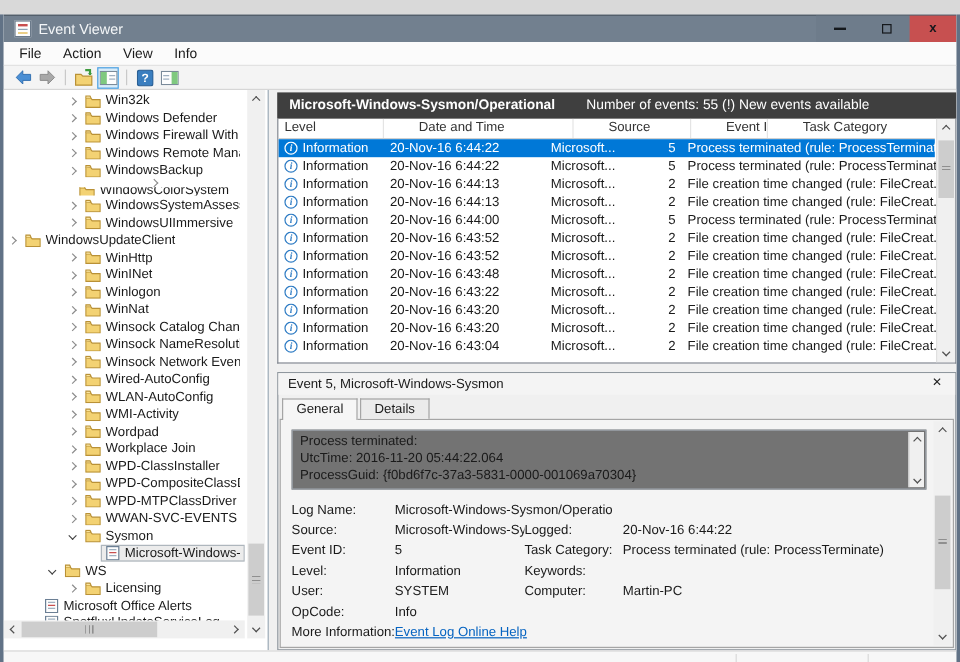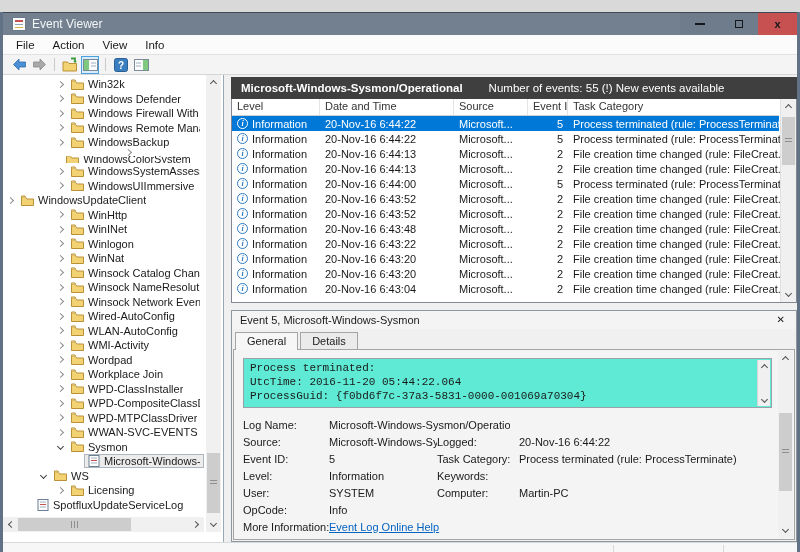--- a/index.html
+++ b/index.html
@@ -47,21 +47,21 @@
 
   .splitter{width:7px;flex:none;background:#f0f0f0;}
 
   .right-pane{flex:1;min-width:0;display:flex;flex-direction:column;background:#f0f0f0;}
   .dark-bar{margin-top:2px;height:22px;flex:none;background:#3f3f3f;color:#fff;display:flex;align-items:center;font-size:11.5px;padding:0 10px;}
   .dark-title{font-weight:bold;margin-right:26px;white-space:nowrap;}
   .dark-status{white-space:nowrap;overflow:hidden;}
 
   
   .list-wrap{height:204px;flex:none;background:#fff;border:1px solid #828790;border-top:none;position:relative;overflow:hidden;}
-  .cols{display:flex;height:17px;border-bottom:1px solid #d0d0d0;font-size:11px;color:#333;margin-right:17px;}
+  .cols{display:flex;height:17px;border-bottom:1px solid #d0d0d0;font-size:11px;color:#333;margin-right:17px;gap:24px;}
   .col{padding:1px 5px;border-right:1px solid #e4e4e4;white-space:nowrap;overflow:hidden;flex:none;}
   .c-level{width:88px;} .c-date{width:134px;} .c-source{width:74px;} .c-id{width:40px;text-align:right;} .c-task{flex:1;min-width:0;border-right:none;}
   .rows{margin-right:17px;}
   .row{display:flex;height:15px;align-items:center;font-size:11px;color:#1a1a1a;}
   .row > div{padding:0 5px;white-space:nowrap;overflow:hidden;flex:none;}
   .row .c-level{display:flex;align-items:center;gap:4px;}
   .row.sel{background:#0078d7;color:#fff;}
   .icon-info{width:11px;height:11px;flex:none;border-radius:50%;border:1px solid #2f7cc4;background:#fff;color:#2f7cc4;
     font-size:8px;font-weight:bold;font-style:italic;display:flex;align-items:center;justify-content:center;line-height:1;font-family:"Liberation Serif",serif;}
   .icon-info::before{content:"i";}
@@ -88,21 +88,21 @@
 
   
   .h-split{height:7px;flex:none;background:#f0f0f0;}
   .detail{flex:1;min-height:0;display:flex;flex-direction:column;border:1px solid #8f979e;background:#f0f0f0;}
   .detail-header{height:18px;flex:none;display:flex;align-items:center;font-size:11px;color:#1a1a1a;padding:0 8px;background:#f4f4f4;}
   .detail-close{margin-left:auto;font-size:10px;font-weight:bold;color:#222;line-height:1;padding:1px 3px;}
   .tabs{display:flex;flex:none;padding:3px 0 0 3px;position:relative;z-index:2;}
   .tab{font-size:11px;padding:2px 11px 2px 11px;border:1px solid #a5a5a5;border-bottom:none;background:#ebebeb;margin-right:2px;color:#1a1a1a;}
   .tab.active{background:#f6f6f6;padding-bottom:3px;margin-bottom:-1px;}
   .tab-body{flex:1;min-height:0;border:1px solid #a5a5a5;margin:0 1px 1px 1px;background:#f4f4f4;position:relative;padding:8px 22px 0 9px;}
-  .msg-box{height:50px;border:1px solid #9aa0a8;background:#5eead4;font-size:11px;color:#1a1a1a;position:relative;padding:2px 18px 2px 6px;overflow:hidden;font-family:Liberation Mono, monospace;}
+  .msg-box{height:50px;border:1px solid #9aa0a8;background:#737373;font-size:11px;color:#1a1a1a;position:relative;padding:2px 18px 2px 6px;overflow:hidden;}
   .msg-lines div{line-height:14px;white-space:nowrap;overflow:hidden;}
   .mini-scroll{position:absolute;top:1px;bottom:1px;right:1px;width:13px;background:#f0f0f0;border-left:1px solid #d5d5d5;}
   .mini-scroll .sb-btn{width:13px;height:12px;}
   .mini-up{top:0;} .mini-down{bottom:0;}
   .fields{margin-top:8px;font-size:11px;color:#1a1a1a;}
   .frow{display:flex;height:17px;align-items:center;}
   .fl{width:86px;flex:none;white-space:nowrap;}
   .fv1{flex:1;min-width:0;white-space:nowrap;overflow:hidden;}
   .fv1.narrow{flex:none;width:108px;}
   .fl2{width:82px;flex:none;white-space:nowrap;}
@@ -635,20 +635,37 @@
     <span class="t-box">
       <span class="t-ic">
 
         <svg class="svg-log" width="12" height="12" viewBox="0 0 12 12">
           <rect x="1" y="0.5" width="10" height="11" fill="#fdfdfd" stroke="#6b7f94" stroke-width="1"></rect>
           <line x1="3" y1="3" x2="9" y2="3" stroke="#9fb0c0" stroke-width="1"></line>
           <line x1="3" y1="5.5" x2="9" y2="5.5" stroke="#c94f4f" stroke-width="1"></line>
           <line x1="3" y1="8" x2="9" y2="8" stroke="#9fb0c0" stroke-width="1"></line>
         </svg>
       </span>
+      <span class="t-label">Microsoft Office Alerts</span>
+    </span>
+  </div>
+          <div class="tree-item is-log" style="padding-left: 16px;">
+    <span class="chev-slot">
+              <span class="chev none"></span>
+            </span>
+    <span class="t-box">
+      <span class="t-ic">
+
+        <svg class="svg-log" width="12" height="12" viewBox="0 0 12 12">
+          <rect x="1" y="0.5" width="10" height="11" fill="#fdfdfd" stroke="#6b7f94" stroke-width="1"></rect>
+          <line x1="3" y1="3" x2="9" y2="3" stroke="#9fb0c0" stroke-width="1"></line>
+          <line x1="3" y1="5.5" x2="9" y2="5.5" stroke="#c94f4f" stroke-width="1"></line>
+          <line x1="3" y1="8" x2="9" y2="8" stroke="#9fb0c0" stroke-width="1"></line>
+        </svg>
+      </span>
       <span class="t-label">SpotfluxUpdateServiceLog</span>
     </span>
   </div>
         </div>
 
       <div class="sbar tree-vscroll">
         <div class="sb-btn" style="top:0;">
             <span class="arr up"></span>
           </div>
         <div class="thumb-v" style="top:378px;height:60px;"></div>

